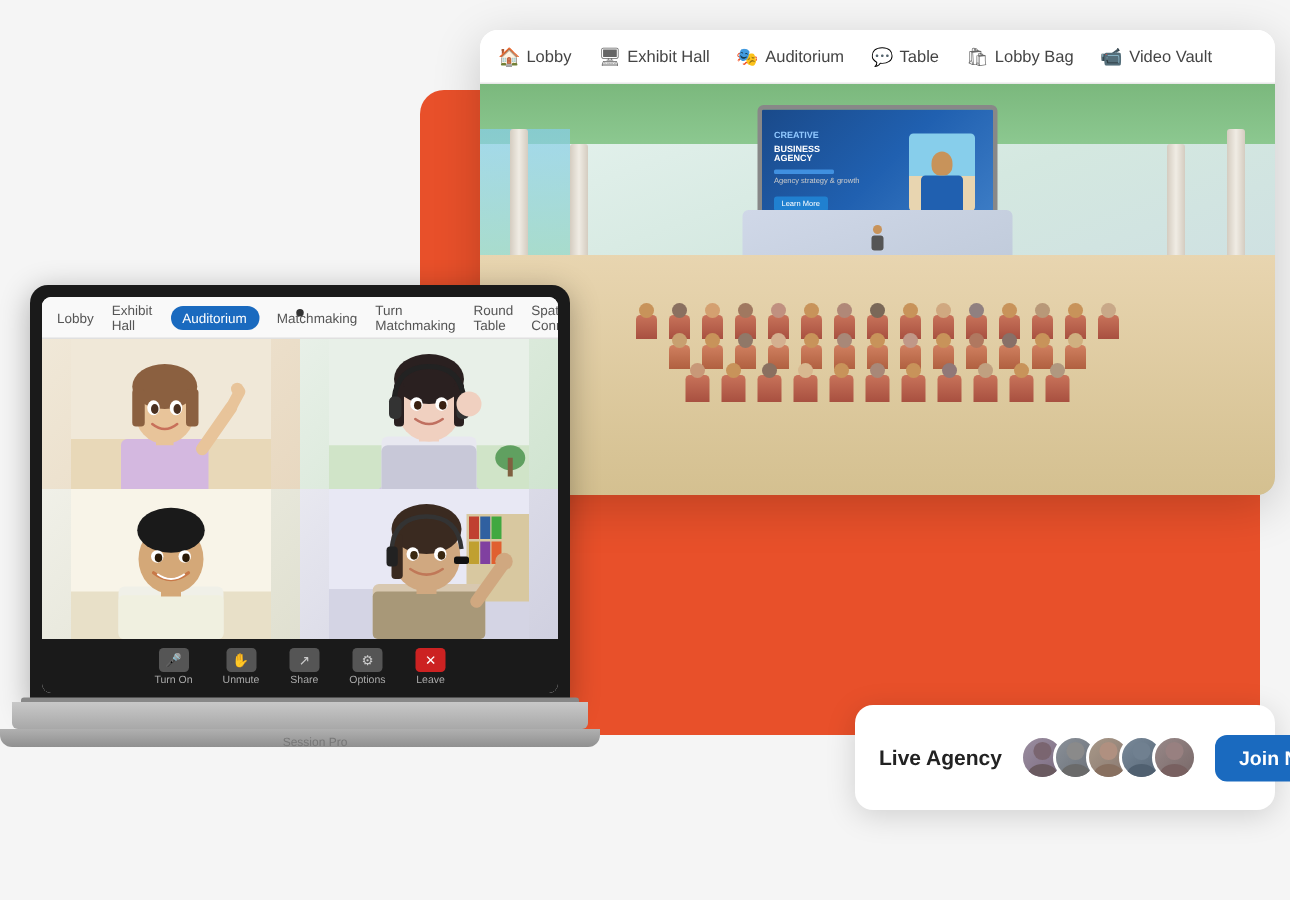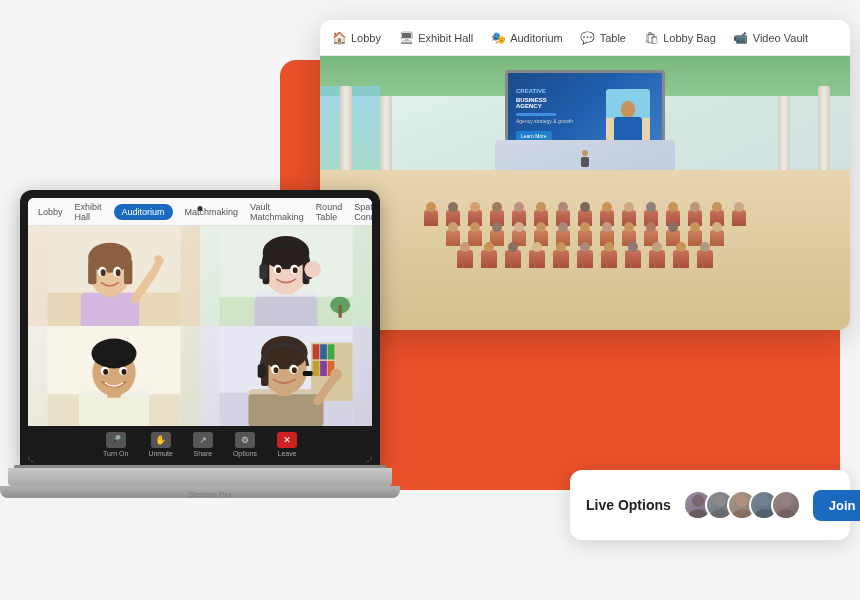--- a/index.html
+++ b/index.html
@@ -597,21 +597,21 @@
           <div class="seat" style="width:16px;height:18px;">
               <div class="seat-person" style="background:#b09880;"></div>
             </div>
         </div>
       </div>
     </div>
   </div>
 </div>
 
 <div class="live-session-card">
-  <span class="live-session-text">Live Options</span>
+  <span class="live-session-text">Live Agency</span>
   <div class="avatar-stack">
     <div class="avatar-circle av1">
       <svg width="30" height="30" viewBox="0 0 30 30">
         <circle cx="15" cy="10" r="7" fill="#7a6570"></circle>
         <ellipse cx="15" cy="28" rx="11" ry="8" fill="#6a5a60"></ellipse>
       </svg>
     </div>
     <div class="avatar-circle av2">
       <svg width="30" height="30" viewBox="0 0 30 30">
         <circle cx="15" cy="10" r="7" fill="#8a8a8a"></circle>
@@ -644,21 +644,21 @@
 
   <div class="laptop-screen-outer">
     <div class="camera-dot"></div>
     <div class="laptop-screen-inner">
 
       <div class="laptop-nav">
         <span class="laptop-nav-item">Lobby</span>
         <span class="laptop-nav-item">Exhibit Hall</span>
         <span class="laptop-nav-item active">Auditorium</span>
         <span class="laptop-nav-item">Matchmaking</span>
-        <span class="laptop-nav-item">Vault Matchmaking</span>
+        <span class="laptop-nav-item">Turn Matchmaking</span>
         <span class="laptop-nav-item">Round Table</span>
         <span class="laptop-nav-item">Spatial Connect</span>
       </div>
 
       <div class="video-grid">
 
         <div class="video-cell person-bg-1">
           <div class="video-cell-inner">
             <svg width="100%" height="100%" viewBox="0 0 160 120">
 

